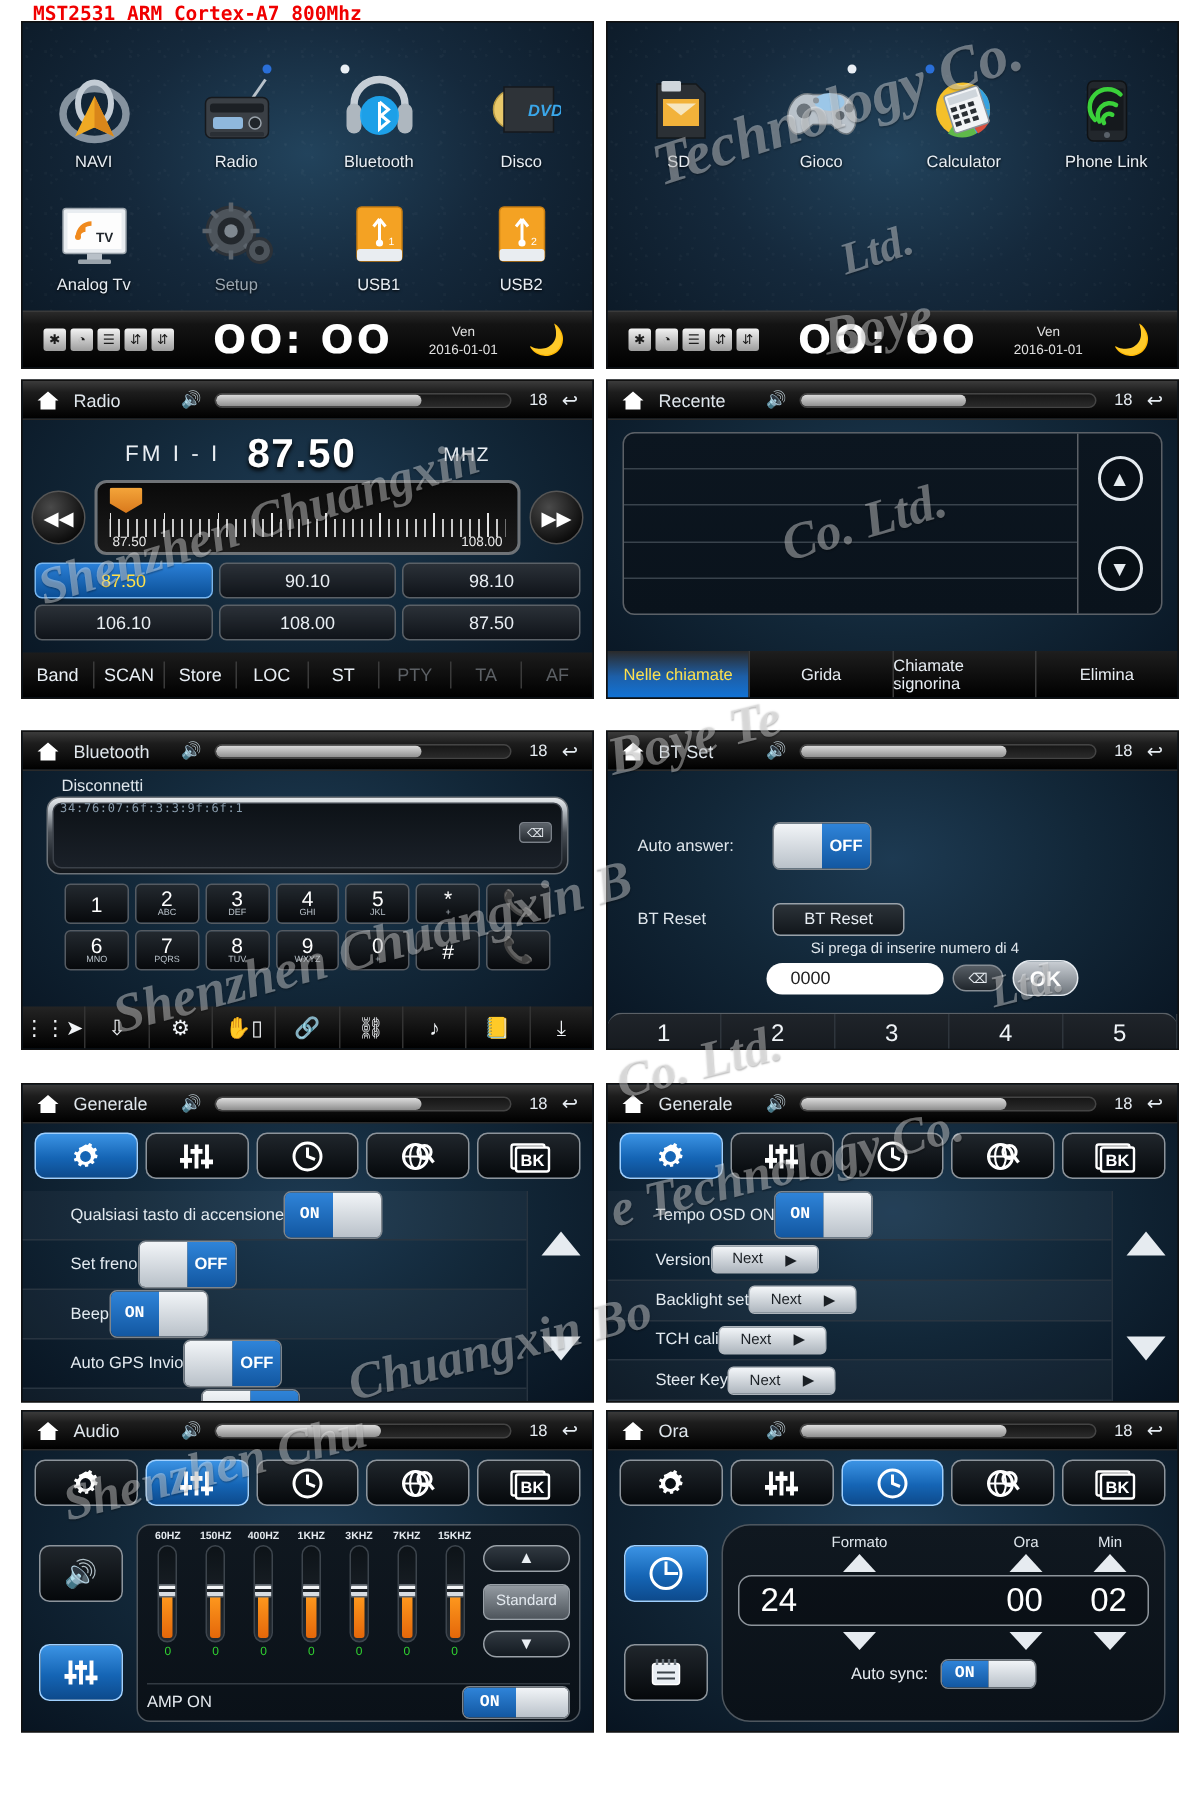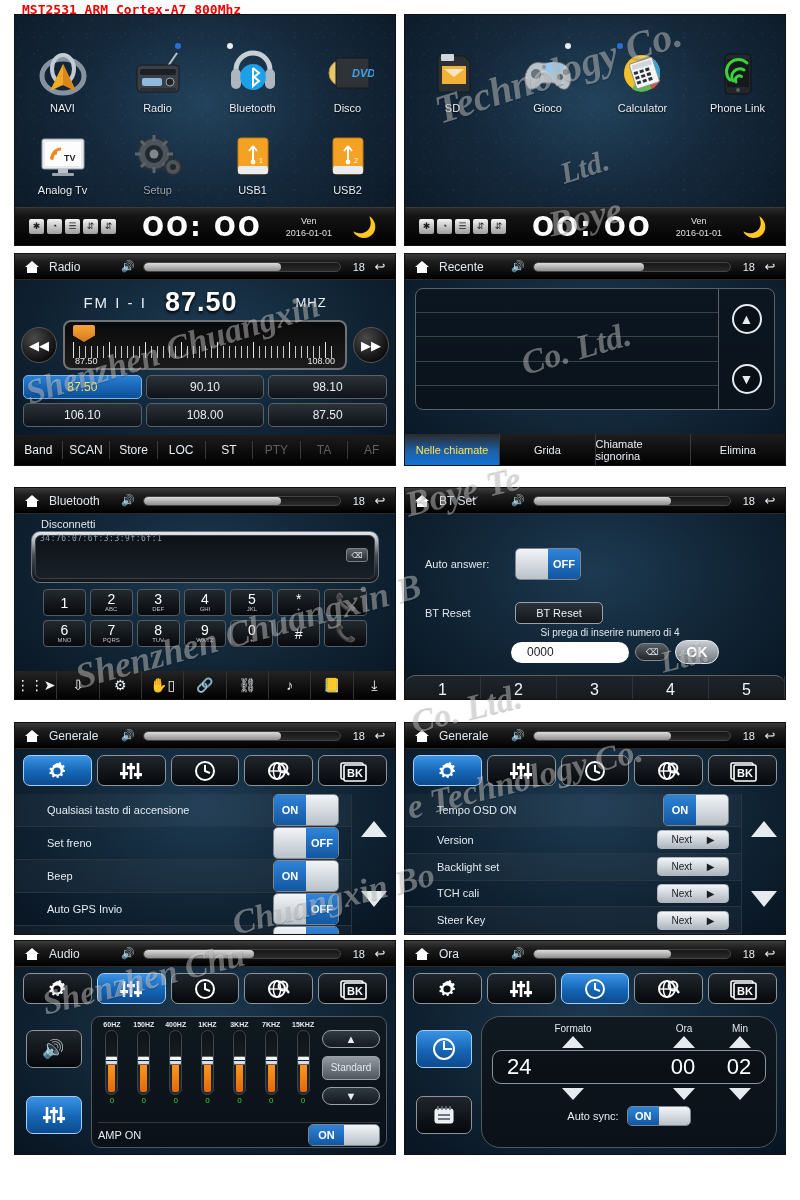--- a/index.html
+++ b/index.html
@@ -204,21 +204,21 @@
   .bts-row{ display:flex; align-items:center; padding-left:20px; }
   .bts-lab{ color:#dfe6ec; font-size:11px; width:90px;}
   .toggle{
     width:66px; height:32px; border-radius:5px; position:relative;
     border:1px solid #7e858c; overflow:hidden; display:flex;
   }
   .toggle .knob{ width:50%; background:linear-gradient(180deg,#f2f5f8,#b9c1c9);}
   .toggle .state{ width:50%; display:flex; align-items:center; justify-content:center;
     color:#fff; font-size:11px; font-weight:bold;
     background:linear-gradient(180deg,#2f84d9,#1257a1);}
-  .toggle.on .state{ order:-1; }
+  .toggle.on .state{ order:-1;font-family:Liberation Mono, monospace; }
   .btn-grey{
     border-radius:5px; border:1px solid #9aa1a8; color:#e8eef4; font-size:11px;
     background:linear-gradient(180deg,#2c3339,#11161b);
     display:flex; align-items:center; justify-content:center;
   }
   .bts-hint{ color:#dfe6ec; font-size:10px; text-align:center; margin:3px 0 2px 0; padding-left:30px;}
   .pin-row{ display:flex; align-items:center; gap:6px; padding-left:106px;}
   .pin-field{ width:118px; height:21px; border-radius:11px; background:#fff; color:#222;
     font-size:12px; display:flex; align-items:center; padding-left:16px;}
   .pin-del{ width:34px; height:18px; border-radius:9px;
@@ -238,21 +238,21 @@
   .set-body{ height:calc(100% - 26px); position:relative;}
   .tabrow{ display:flex; gap:5px; padding:6px 8px 6px; }
   .tabbtn{
     flex:1; height:31px; border-radius:7px; border:1px solid #8d949b;
     background:linear-gradient(180deg,#20262c,#05080b);
     display:flex; align-items:center; justify-content:center; color:#fff;
   }
   .tabbtn.active{ background:linear-gradient(180deg,#3b93e4 0%,#1565b5 55%,#0d4a8c 100%); border-color:#9fd0ff;}
   .setlist{ position:absolute; left:0; top:45px; right:0; bottom:0; display:flex;}
   .setrows{ flex:1; display:flex; flex-direction:column;}
-  .setrow{ flex:1; display:flex; align-items:center; justify-content:space-between;
+  .setrow{ flex:1; display:flex; align-items:center; 
     padding:0 12px 0 32px; border-bottom:1px solid #283440;}
   .setrow:nth-child(odd){ background:rgba(255,255,255,.035);}
   .setrow .nm{ color:#e3eaf0; font-size:11px;}
   .setscroll{ width:44px; display:flex; flex-direction:column;
     align-items:center; justify-content:space-around; border-left:1px solid #283440;}
   .tri-up{ width:0;height:0;border-left:13px solid transparent;border-right:13px solid transparent;border-bottom:16px solid #e6ebf0;}
   .tri-dn{ width:0;height:0;border-left:13px solid transparent;border-right:13px solid transparent;border-top:16px solid #e6ebf0;}
   .nextbtn{ width:72px; height:19px; border-radius:4px; border:1px solid #aeb5bc;
     background:linear-gradient(180deg,#f3f6f9,#aeb6be);
     color:#1a1f24; font-size:10px; display:flex; align-items:center; justify-content:space-around; padding:0 6px;}

